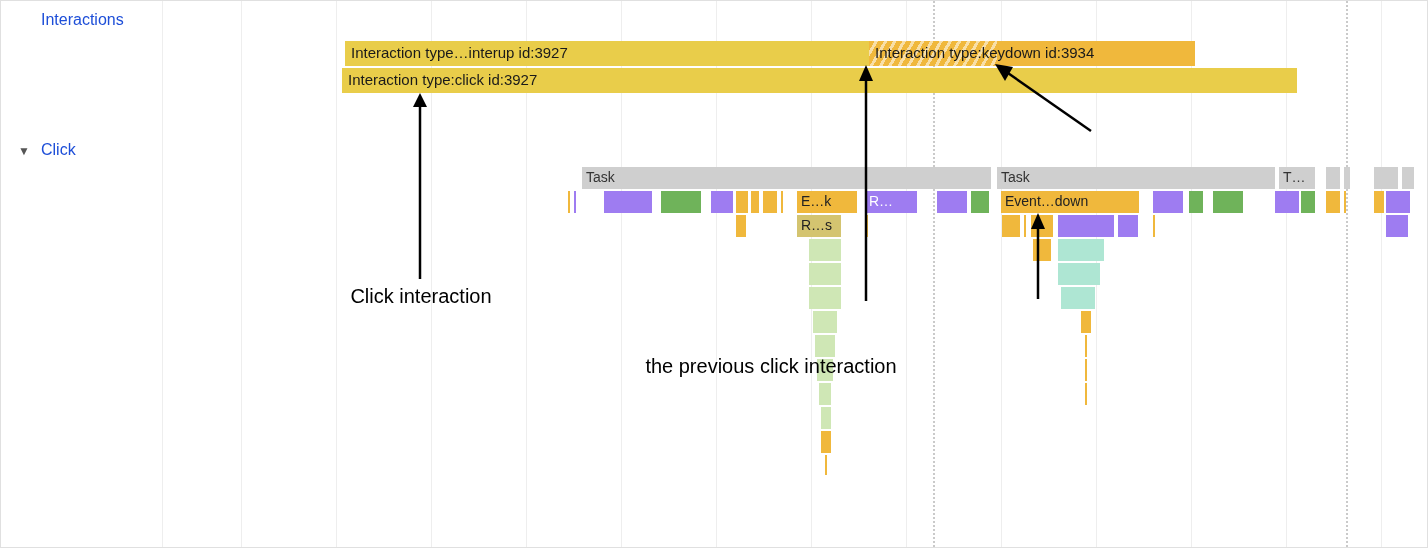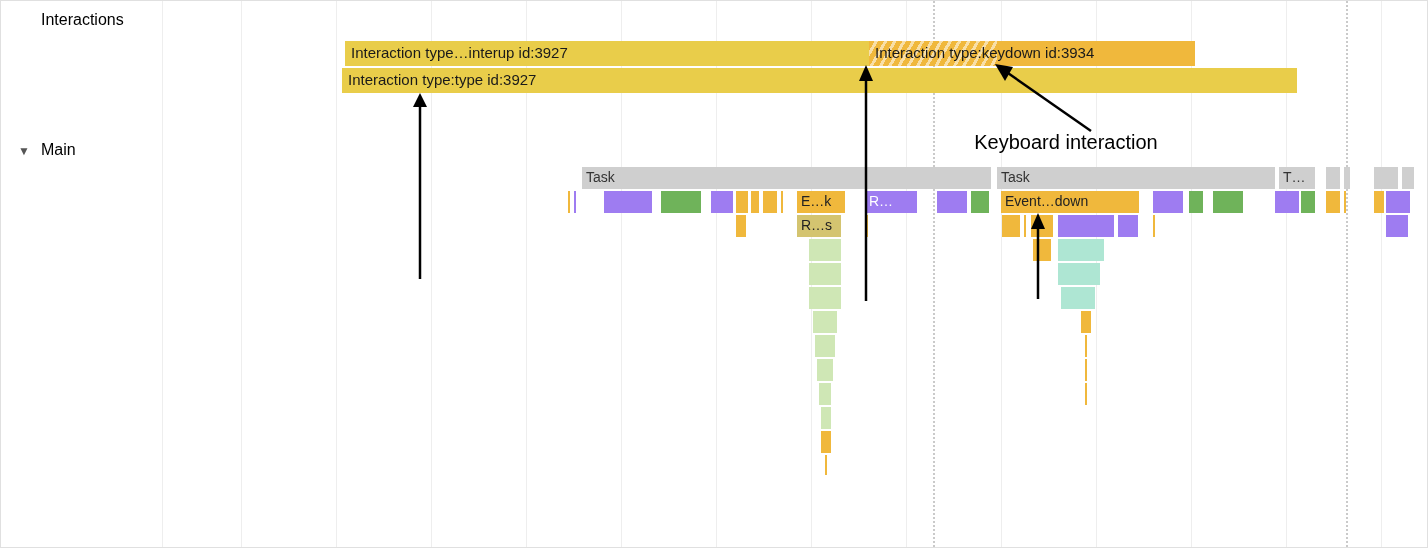--- a/index.html
+++ b/index.html
@@ -4,21 +4,21 @@
 <style>
   * { box-sizing: border-box; margin: 0; padding: 0; }
   html, body { width: 1428px; height: 548px; font-family: Arial, Helvetica, sans-serif; background: #fff; }
   .canvas { position: relative; width: 1428px; height: 548px; border: 1px solid #e0e0e0; overflow: hidden; }
 
   
   .vline { position: absolute; top: 0; bottom: 0; width: 1px; background: #eee; }
   .vline.dotted { width: 0; border-left: 2px dotted #bdbdbd; background: none; opacity: 0.8; }
 
   
-  .section-label { position: absolute; font-size: 16px; color: #000000; }
+  .section-label { position: absolute; font-size: 16px; color: #1d4ed8; }
   .disclosure { position: absolute; font-size: 12px; color: #555; cursor: pointer; user-select: none; }
 
   
   .ibar { position: absolute; height: 25px; font-size: 15px; color: #1a1a1a; padding: 3px 6px 0 6px; overflow: hidden; white-space: nowrap; }
   .ibar .hatch { position: absolute; top: 0; bottom: 0; background: repeating-linear-gradient(120deg, rgba(255,255,255,0) 0 5px, rgba(255,255,255,0.55) 5px 8px); }
   .yellow-main { background: #e9cd4a; }
   .yellow-lite  { background: #e9cd4a; }
   .orange-bar  { background: #f0b83c; }
 
   
@@ -57,52 +57,52 @@
   <div class="vline" style="left:1000px"></div>
   <div class="vline" style="left:1095px"></div>
   <div class="vline" style="left:1190px"></div>
   <div class="vline" style="left:1285px"></div>
   <div class="vline" style="left:1380px"></div>
   <div class="vline dotted" style="left:932px"></div>
   <div class="vline dotted" style="left:1345px"></div>
 
   <div class="section-label" style="left:40px; top:10px">Interactions</div>
   <div class="disclosure" style="left:17px; top:143px">▼</div>
-  <div class="section-label" style="left:40px; top:140px">Main</div>
+  <div class="section-label" style="left:40px; top:140px">Click</div>
 
   <div class="ibar yellow-lite" style="left:344px; top:40px; width:524px">
     <span>Interaction type…interup id:3927</span>
   </div>
   <div class="ibar orange-bar" style="left:868px; top:40px; width:326px">
     <span class="hatch" style="left:0; width:128px"></span>
     <span style="position:relative">Interaction type:keydown id:3934</span>
   </div>
 
   <div class="ibar yellow-main" style="left:341px; top:67px; width:955px">
-    <span>Interaction type:type id:3927</span>
+    <span>Interaction type:click id:3927</span>
   </div>
 
   <div class="blk grey" style="left:581px; top:166px; width:409px"><span>Task</span></div>
   <div class="blk grey" style="left:996px; top:166px; width:278px"><span>Task</span></div>
   <div class="blk grey" style="left:1278px; top:166px; width:36px"><span>T…</span></div>
   <div class="blk grey noText" style="left:1325px; top:166px; width:14px"></div>
   <div class="blk grey noText" style="left:1343px; top:166px; width:6px"></div>
   <div class="blk grey noText" style="left:1373px; top:166px; width:24px"></div>
   <div class="blk grey noText" style="left:1401px; top:166px; width:12px"></div>
 
   <div class="sliver orange" style="left:567px; top:190px; height:22px"></div>
   <div class="sliver purple" style="left:573px; top:190px; height:22px"></div>
   <div class="blk purple noText" style="left:603px; top:190px; width:48px"></div>
   <div class="blk green  noText" style="left:660px; top:190px; width:40px"></div>
   <div class="blk purple noText" style="left:710px; top:190px; width:22px"></div>
   <div class="blk orange noText" style="left:735px; top:190px; width:12px"></div>
   <div class="blk orange noText" style="left:750px; top:190px; width:8px"></div>
   <div class="blk orange noText" style="left:762px; top:190px; width:14px"></div>
   <div class="sliver orange" style="left:780px; top:190px; height:22px"></div>
-  <div class="blk orange" style="left:796px; top:190px; width:48px"><span>E…k</span></div>
+  <div class="blk orange" style="left:796px; top:190px; width:60px"><span>E…k</span></div>
   <div class="blk purple" style="left:864px; top:190px; width:52px; color:#fff"><span>R…</span></div>
   <div class="blk purple noText" style="left:936px; top:190px; width:30px"></div>
   <div class="blk green  noText" style="left:970px; top:190px; width:18px"></div>
   <div class="blk orange" style="left:1000px; top:190px; width:138px"><span>Event…down</span></div>
   <div class="blk purple noText" style="left:1152px; top:190px; width:30px"></div>
   <div class="blk green  noText" style="left:1188px; top:190px; width:14px"></div>
   <div class="blk green  noText" style="left:1212px; top:190px; width:30px"></div>
   <div class="blk purple noText" style="left:1274px; top:190px; width:24px"></div>
   <div class="blk green  noText" style="left:1300px; top:190px; width:14px"></div>
   <div class="blk orange noText" style="left:1325px; top:190px; width:14px"></div>
@@ -134,34 +134,35 @@
 
   <div class="blk orange noText" style="left:1032px; top:238px; width:18px"></div>
   <div class="blk mint   noText" style="left:1057px; top:238px; width:46px"></div>
   <div class="blk mint   noText" style="left:1057px; top:262px; width:42px"></div>
   <div class="blk mint   noText" style="left:1060px; top:286px; width:34px"></div>
   <div class="blk orange noText" style="left:1080px; top:310px; width:10px"></div>
   <div class="sliver orange" style="left:1084px; top:334px; height:22px"></div>
   <div class="sliver orange" style="left:1084px; top:358px; height:22px"></div>
   <div class="sliver orange" style="left:1084px; top:382px; height:22px"></div>
 
+  <div class="anno" style="left:320px; top:282px; width:200px">Click interaction</div>
   <svg class="arrow" style="left:409px; top:92px; width:20px; height:186px">
     <line x1="10" y1="186" x2="10" y2="10"></line>
     <polygon points="10,0 3,14 17,14"></polygon>
   </svg>
 
-  <div class="anno" style="left:940px; top:128px; width:250px">Keyboard interaction</div>
   <svg class="arrow" style="left:990px; top:60px; width:120px; height:80px">
     <line x1="100" y1="70" x2="14" y2="10"></line>
     <polygon points="4,3 22,6 14,20"></polygon>
   </svg>
 
   <div class="anno" style="left:620px; top:300px; width:300px">
     <br>
     <br>
+    <span>the previous click interaction</span>
   </div>
 
   <svg class="arrow" style="left:850px; top:64px; width:30px; height:240px">
     <line x1="15" y1="236" x2="15" y2="14"></line>
     <polygon points="15,0 8,16 22,16"></polygon>
   </svg>
 
   <svg class="arrow" style="left:1025px; top:212px; width:24px; height:88px">
     <line x1="12" y1="86" x2="12" y2="14"></line>
     <polygon points="12,0 5,16 19,16"></polygon>

